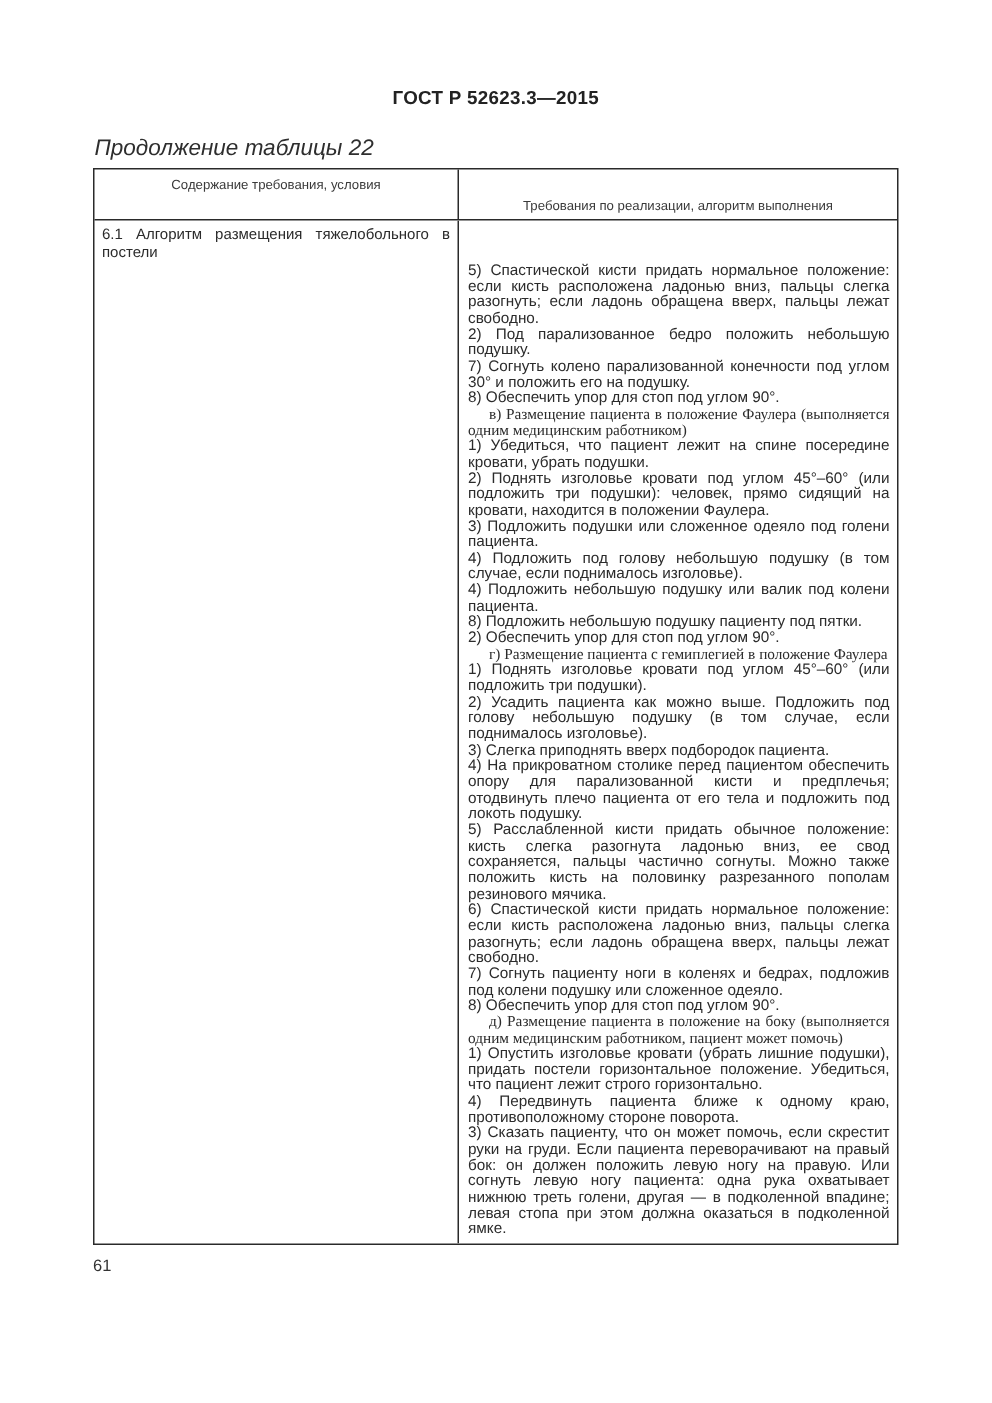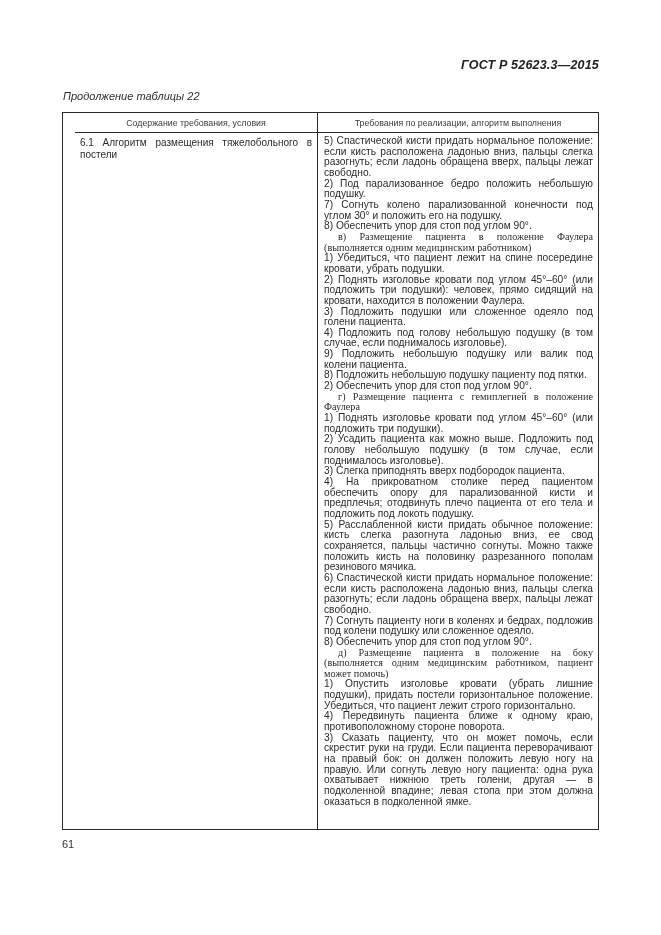--- a/index.html
+++ b/index.html
@@ -7,60 +7,59 @@
     width:661px; height:935px;
     background:#ffffff;
     font-family:"Liberation Sans", sans-serif;
     color:#2b2b2b;
     -webkit-font-smoothing:antialiased;
   }
   .page { position:relative; width:661px; height:935px; background:#fff; overflow:hidden; }
 
   .std-ref {
     position:absolute; top:58px; left:62px; width:537px;
-    text-align:right; font-weight:bold; font-size:12.5px; letter-spacing:.2px;
+    text-align:center; font-weight:bold; font-size:12.5px; letter-spacing:.2px;
     color:#222;
-    font-style:italic;
   }
   .table-caption {
     position:absolute; top:90px; left:63px;
-    font-style:italic; font-size:11px; color:#2e2e2e;
+    font-style:italic; font-size:15px; color:#2e2e2e;
   }
 
   .doc-table {
     position:absolute; top:112px; left:62px;
     width:537px; height:718px;
     border:1.5px solid #2a2a2a;
     box-sizing:border-box;
     display:flex; flex-direction:column;
     background:#fff;
-    padding-left:12px;
   }
   .thead { display:flex; border-bottom:1px solid #2a2a2a; flex:0 0 auto; }
   .th {
     font-size:8.8px; line-height:10px; color:#3a3a3a;
     text-align:center; padding:5px 4px 4px; box-sizing:border-box;
   }
   .th-1 { width:243px; border-right:1px solid #2a2a2a; }
-  .th-2 { flex:1; }
+  .th-2 { flex:1;margin-top:14px; }
 
   .tbody { display:flex; flex:1 1 auto; overflow:hidden; }
   .td-1 {
     width:243px; box-sizing:border-box;
     border-right:1px solid #2a2a2a;
     padding:4px 5px 4px 5px;
     font-size:10px; line-height:11.6px;
     text-align:justify;
   }
   .td-2 {
     flex:1; box-sizing:border-box;
     padding:3px 5px 3px 6px;
     font-size:10.2px; line-height:10.65px;
     text-align:justify;
     overflow:hidden;
+    margin-top:26px;
   }
   .td-2 p { margin:0; }
   .td-2 p.indent { text-indent:14px;font-family:Liberation Serif, serif; }
 
   .page-num {
     position:absolute; top:838px; left:62px; width:531px;
     text-align:left; font-size:11px; color:#333;
   }
 </style>
 </head>
@@ -82,21 +81,21 @@
       <div class="td-2">
           <p>5) Спастической кисти придать нормальное положение: если кисть расположена ладонью вниз, пальцы слегка разогнуть; если ладонь обращена вверх, пальцы лежат свободно.</p>
           <p>2) Под парализованное бедро положить небольшую подушку.</p>
           <p>7) Согнуть колено парализованной конечности под углом 30° и положить его на подушку.</p>
           <p>8) Обеспечить упор для стоп под углом 90°.</p>
           <p class="indent">в) Размещение пациента в положение Фаулера (выполняется одним медицинским работником)</p>
           <p>1) Убедиться, что пациент лежит на спине посередине кровати, убрать подушки.</p>
           <p>2) Поднять изголовье кровати под углом 45°–60° (или подложить три подушки): человек, прямо сидящий на кровати, находится в положении Фаулера.</p>
           <p>3) Подложить подушки или сложенное одеяло под голени пациента.</p>
           <p>4) Подложить под голову небольшую подушку (в том случае, если поднималось изголовье).</p>
-          <p>9) Подложить небольшую подушку или валик под колени пациента.</p>
+          <p>4) Подложить небольшую подушку или валик под колени пациента.</p>
           <p>8) Подложить небольшую подушку пациенту под пятки.</p>
           <p>2) Обеспечить упор для стоп под углом 90°.</p>
           <p class="indent">г) Размещение пациента с гемиплегией в положение Фаулера</p>
           <p>1) Поднять изголовье кровати под углом 45°–60° (или подложить три подушки).</p>
           <p>2) Усадить пациента как можно выше. Подложить под голову небольшую подушку (в том случае, если поднималось изголовье).</p>
           <p>3) Слегка приподнять вверх подбородок пациента.</p>
           <p>4) На прикроватном столике перед пациентом обеспечить опору для парализованной кисти и предплечья; отодвинуть плечо пациента от его тела и подложить под локоть подушку.</p>
           <p>5) Расслабленной кисти придать обычное положение: кисть слегка разогнута ладонью вниз, ее свод сохраняется, пальцы частично согнуты. Можно также положить кисть на половинку разрезанного пополам резинового мячика.</p>
           <p>6) Спастической кисти придать нормальное положение: если кисть расположена ладонью вниз, пальцы слегка разогнуть; если ладонь обращена вверх, пальцы лежат свободно.</p>
           <p>7) Согнуть пациенту ноги в коленях и бедрах, подложив под колени подушку или сложенное одеяло.</p>

